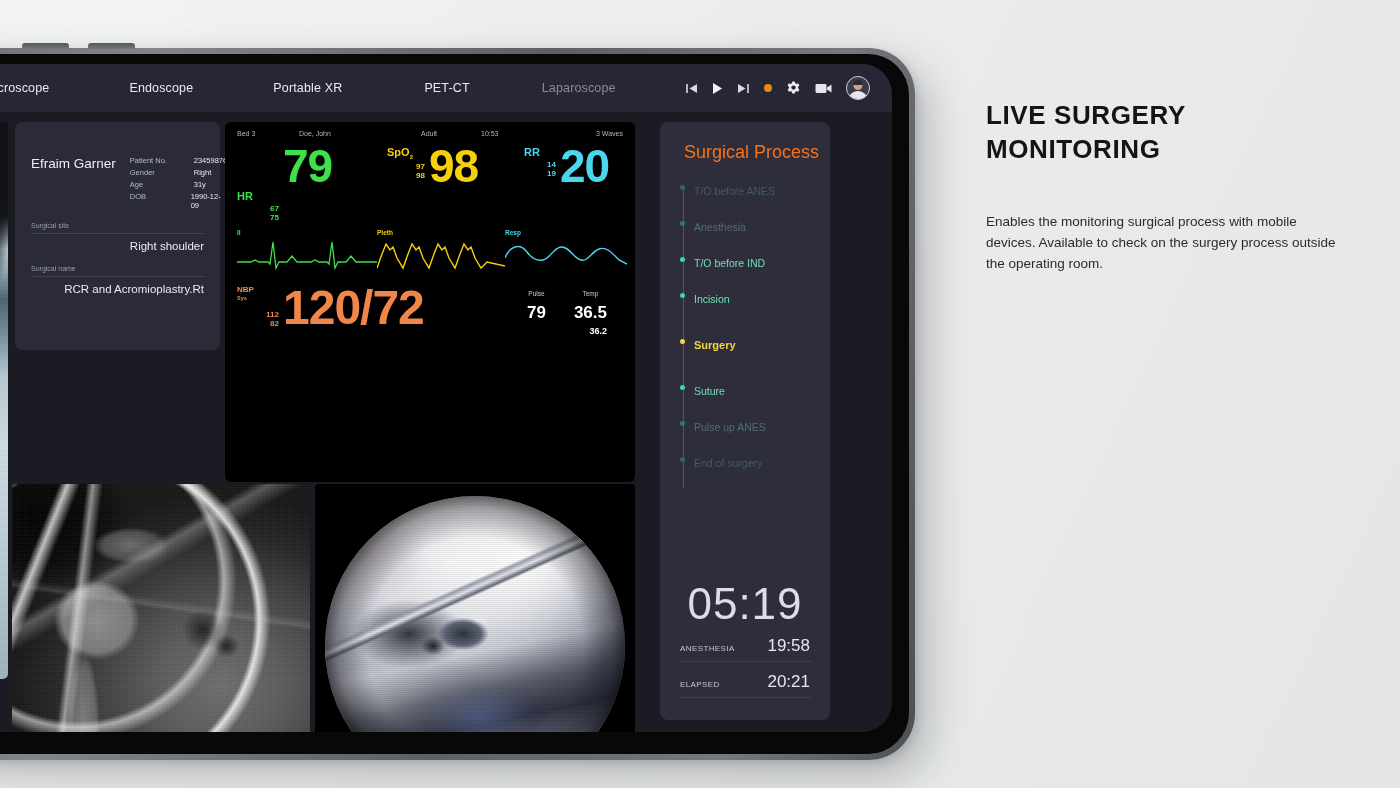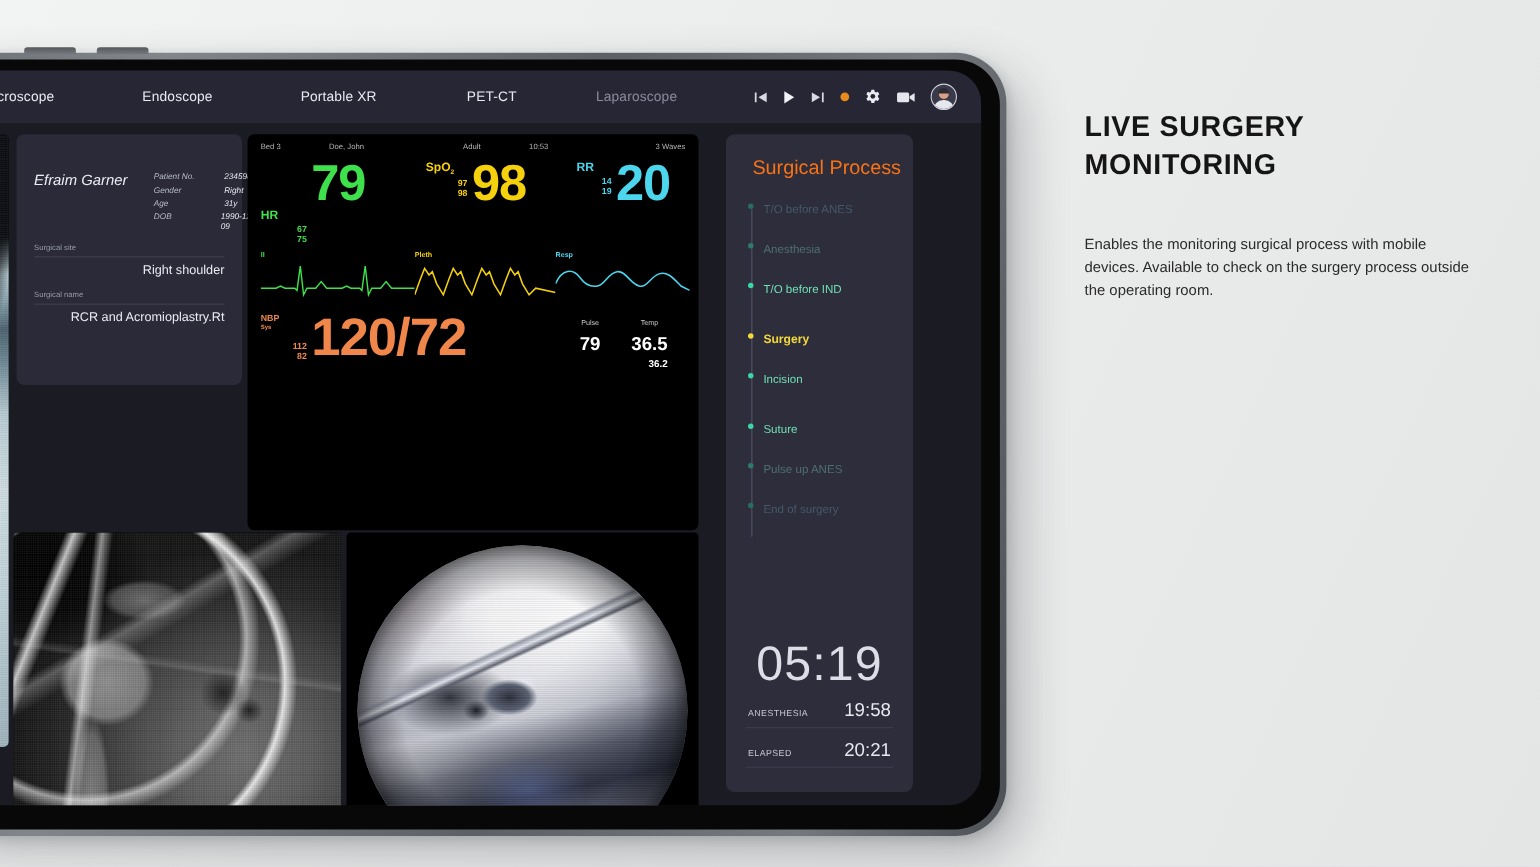--- a/index.html
+++ b/index.html
@@ -120,21 +120,21 @@
       repeating-linear-gradient(0deg, rgba(255,255,255,.05) 0 1px, rgba(0,0,0,.05) 1px 2px),
       repeating-linear-gradient(90deg, rgba(255,255,255,.04) 0 1px, rgba(0,0,0,.04) 1px 2px);
     opacity:.65;
   }
 
   
   #patient-card{
     position:absolute; left:55px; top:10px; width:205px; height:228px;
     background:#2a2a38; border-radius:7px; padding:18px 16px 0 16px;
   }
-  #pc-top{ display:flex; gap:24px; padding-top:16px;font-style:italic; }
+  #pc-top{ display:flex; gap:14px; padding-top:16px; }
   #pc-name{ color:#eceef5; font-size:13.5px; white-space:nowrap; }
   #pc-fields{ display:flex; flex-direction:column; gap:3px; margin-left:auto; }
   .pc-row{ display:flex; font-size:7.5px; color:#b9bbca; }
   .pc-k{ width:64px; }
   .pc-v{ color:#e7e9f1; }
   .pc-sec{ margin-top:12px; }
   .pc-lbl{ font-size:7px; color:#9a9caa; padding-bottom:4px; border-bottom:1px solid #41414f; }
   .pc-val{ text-align:right; color:#e9ebf3; font-size:11.5px; padding-top:6px; }
   #pc-sec2{ margin-top:13px; }
 
@@ -527,27 +527,27 @@
               <span class="step-txt">T/O before ANES</span>
             </div>
             <div class="step faded">
               <span class="step-dot"></span>
               <span class="step-txt">Anesthesia</span>
             </div>
             <div class="step">
               <span class="step-dot"></span>
               <span class="step-txt">T/O before IND</span>
             </div>
+            <div class="step">
+              <span class="step-dot"></span>
+              <span class="step-txt">Incision</span>
+            </div>
             <div class="step active gap">
               <span class="step-dot"></span>
               <span class="step-txt">Surgery</span>
-            </div>
-            <div class="step">
-              <span class="step-dot"></span>
-              <span class="step-txt">Incision</span>
             </div>
             <div class="step gap">
               <span class="step-dot"></span>
               <span class="step-txt">Suture</span>
             </div>
             <div class="step faded">
               <span class="step-dot"></span>
               <span class="step-txt">Pulse up ANES</span>
             </div>
             <div class="step extrafaded">

